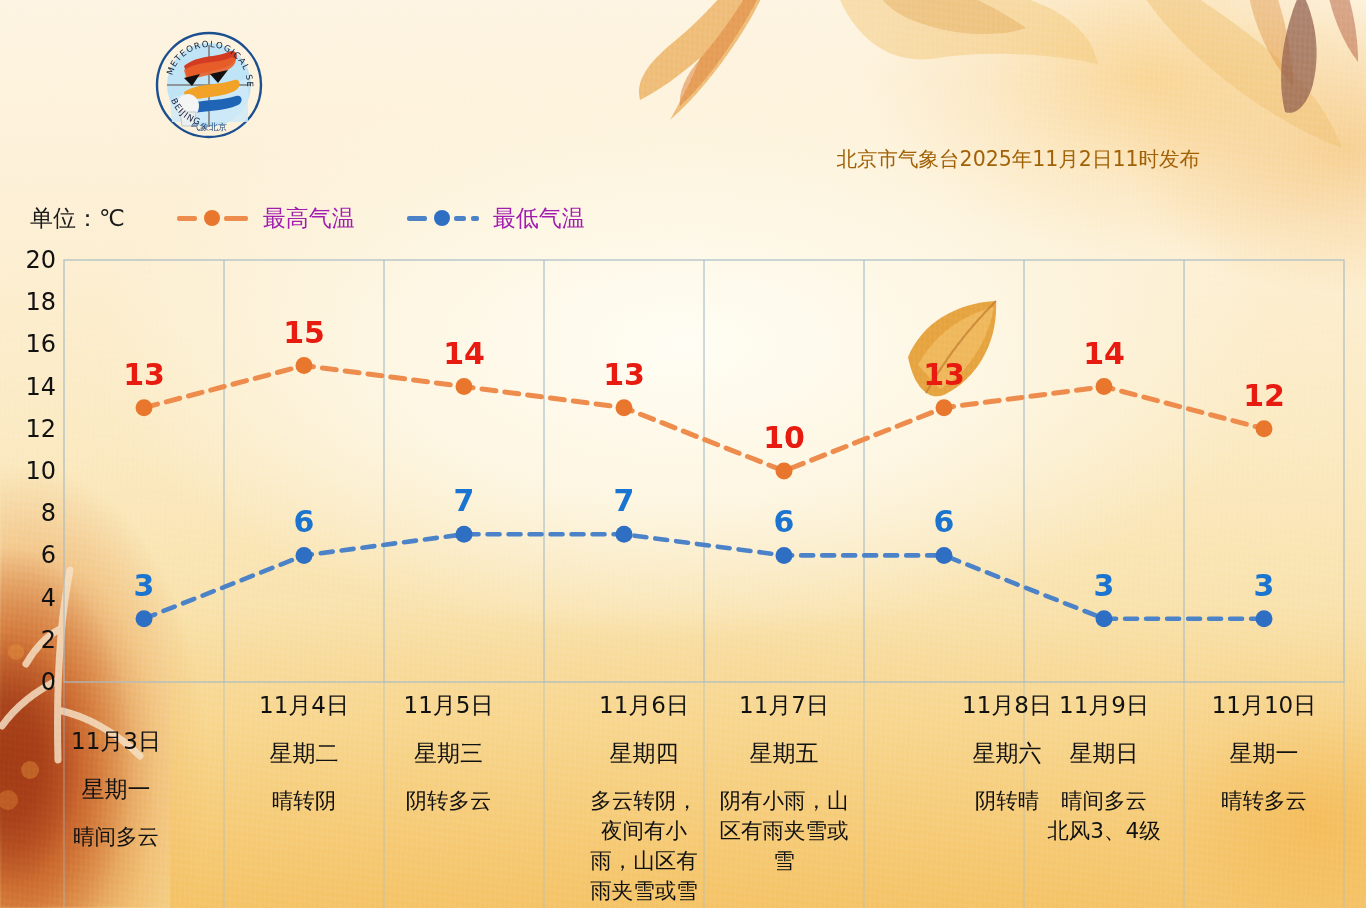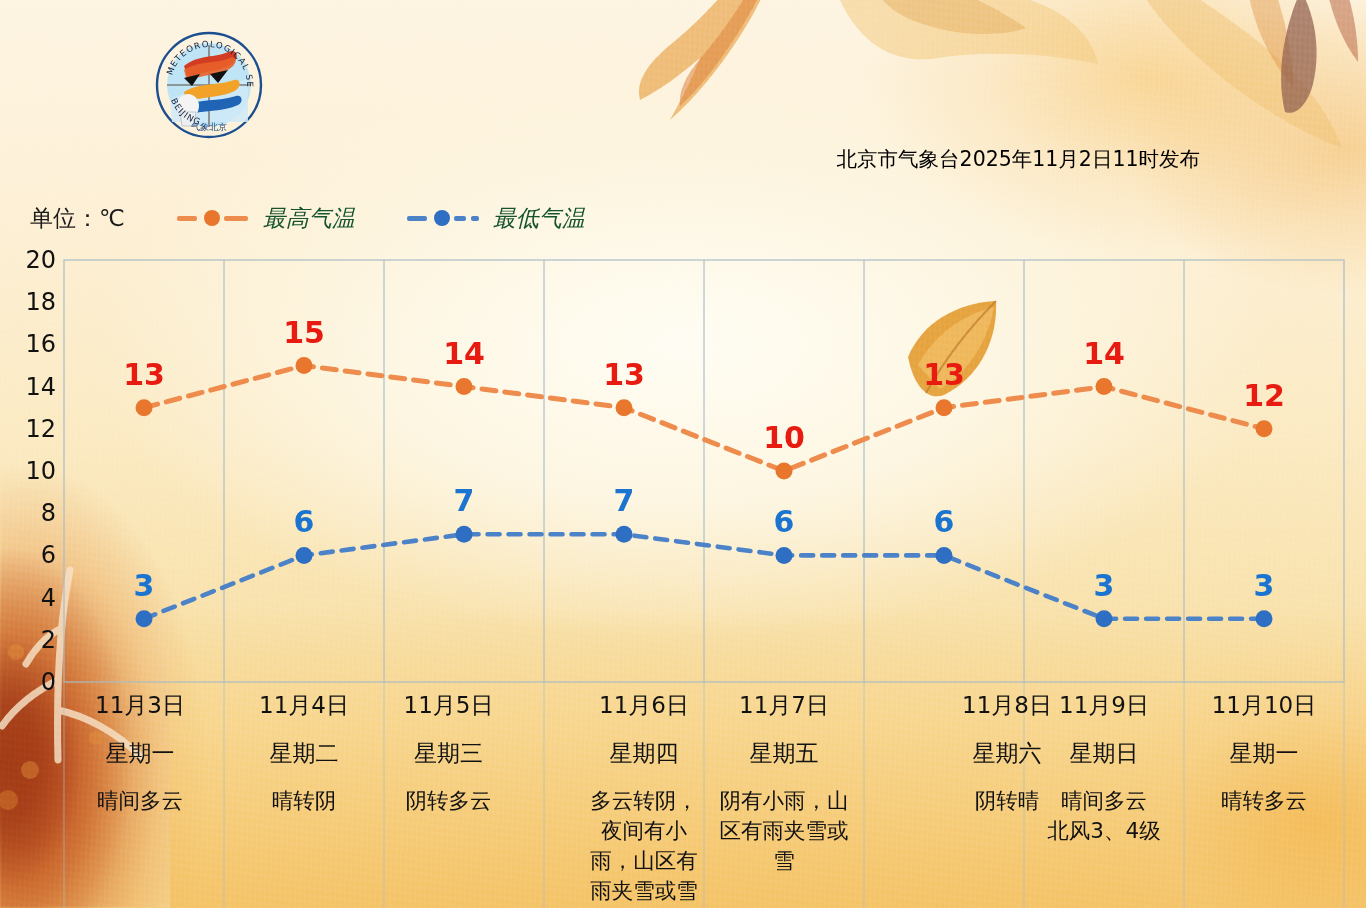--- a/index.html
+++ b/index.html
@@ -55,32 +55,32 @@
   .logo{position:absolute;left:154px;top:30px;width:110px;height:110px;}
 
   
   .title{
     position:absolute;left:0;right:0;top:40px;text-align:center;
     font-size:47px;font-weight:bold;color:#111;letter-spacing:2px;
     font-family:"DejaVu Sans","Liberation Sans",sans-serif;
   }
   .pubinfo{
     position:absolute;right:166px;top:144px;text-align:left;
-    font-size:20.5px;line-height:30px;color:#000000;
+    font-size:20.5px;line-height:30px;color:#a16207;
     font-family:"DejaVu Sans","Liberation Sans",sans-serif;
   }
 
   
   .legendrow{position:absolute;left:30px;top:201px;height:34px;display:flex;align-items:center;}
   .unit{font-size:23px;color:#1a1a1a;font-family:"DejaVu Sans","Liberation Sans",sans-serif;}
   .lg-item{display:flex;align-items:center;margin-left:52px;}
   .lg-sym{width:74px;height:22px;position:relative;margin-right:12px;}
   .lg-seg{position:absolute;top:9px;height:4.5px;border-radius:2px;}
   .lg-dot{position:absolute;top:3px;left:27px;width:16px;height:16px;border-radius:50%;}
-  .lg-text{font-size:23px;color:#14532d;font-family:"DejaVu Sans","Liberation Sans",sans-serif;font-style:italic;}
+  .lg-text{font-size:23px;color:#a21caf;font-family:"DejaVu Sans","Liberation Sans",sans-serif;}
 
   
   #chart{position:absolute;left:0;top:0;width:1366px;height:908px;}
   .ylab{
     position:absolute;right:1310px;text-align:right;width:60px;
     font-size:24px;color:#111;transform:translateY(-50%);
     font-family:"DejaVu Sans","Liberation Sans",sans-serif;
   }
   .vlabel{
     position:absolute;font-size:30px;font-weight:bold;
@@ -254,21 +254,21 @@
         <div class="vlabel lo" style="left: 144px; top: 602.7px;">3</div>
         <div class="vlabel lo" style="left: 304px; top: 539.4px;">6</div>
         <div class="vlabel lo" style="left: 464px; top: 518.3px;">7</div>
         <div class="vlabel lo" style="left: 624px; top: 518.3px;">7</div>
         <div class="vlabel lo" style="left: 784px; top: 539.4px;">6</div>
         <div class="vlabel lo" style="left: 944px; top: 539.4px;">6</div>
         <div class="vlabel lo" style="left: 1104px; top: 602.7px;">3</div>
         <div class="vlabel lo" style="left: 1264px; top: 602.7px;">3</div>
       </div>
     <div id="daycols">
-        <div class="daycol" style="left: 72px; width: 136px;">
+        <div class="daycol" style="left: 48px; width: 136px; margin-top: 36px;">
           <div class="d-date">11月3日</div>
           <div class="d-week">星期一</div>
           <div class="d-desc" style="white-space: pre-line;">晴间多云</div>
         </div>
         <div class="daycol" style="left: 224px; width: 160px;">
           <div class="d-date">11月4日</div>
           <div class="d-week">星期二</div>
           <div class="d-desc" style="white-space: pre-line; text-align: center;">晴转阴</div>
         </div>
         <div class="daycol" style="left: 384px; width: 129px;">

